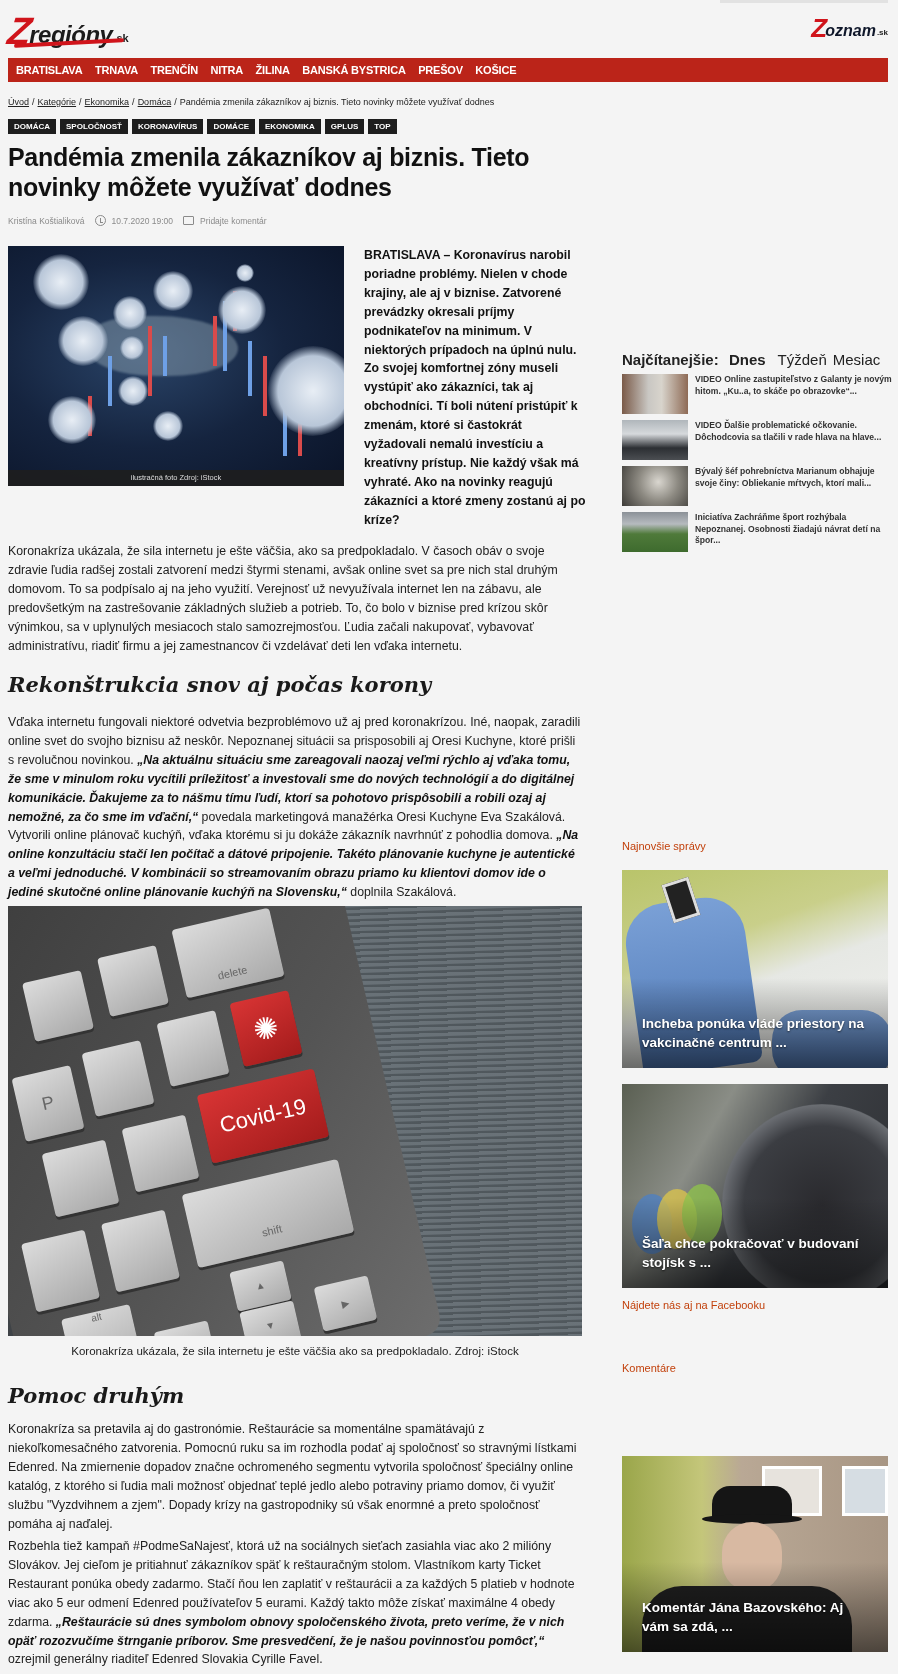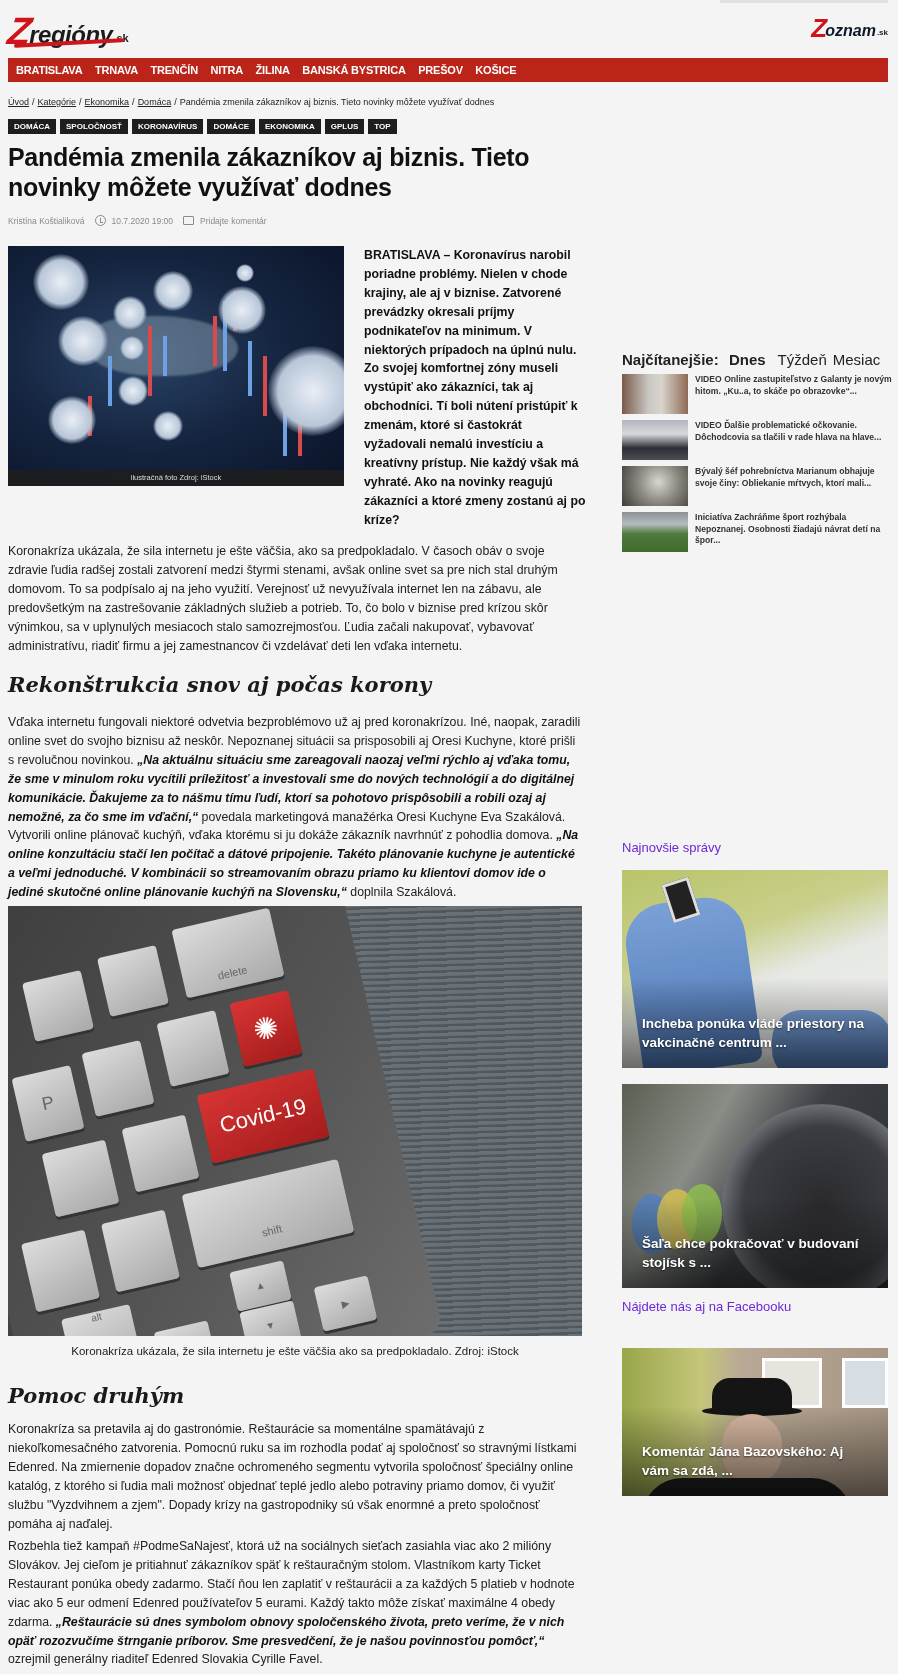--- a/index.html
+++ b/index.html
@@ -63,21 +63,21 @@
   
   .tabs { position: absolute; left: 622px; top: 351px; font-size: 15px; display: flex; }
   .tabs span { margin-right: 6px; color: #222; }
   .tabs .active { font-weight: 700; color: #111; }
 
   .most-read { position: absolute; left: 622px; top: 374px; width: 270px; }
   .mr-item { display: flex; height: 46px; margin-bottom: 0px; font-weight: bold; }
   .mr-thumb { width: 66px; height: 40px; flex: none; margin-right: 7px; }
   .mr-text { font-size: 8.6px; line-height: 11.5px; color: #333; }
 
-  .section-h { position: absolute; left: 622px; font-size: 13px; color: #6d28d9; }
+  .section-h { position: absolute; left: 622px; font-size: 11px; color: #c2410c; }
 
   .card { position: absolute; left: 622px; width: 266px; overflow: hidden; }
   .card .shade { position: absolute; left: 0; bottom: 0; width: 100%; height: 90px; background: linear-gradient(180deg, rgba(0,0,0,0) 0%, rgba(0,0,0,0.55) 100%); }
   .card .card-title { position: absolute; left: 20px; bottom: 16px; right: 14px; font-size: 13.5px; font-weight: 700; color: #fff; line-height: 19px; text-shadow: 0 1px 2px rgba(0,0,0,0.6); }
 </style>
 </head>
 <body>
 
 <div class="topbar-strip"></div>
 
@@ -236,21 +236,21 @@
   <div style="position:absolute;left:35px;top:105px;width:40px;height:60px;border-radius:50%;background:#d8c24e;opacity:.8"></div>
   <div style="position:absolute;left:60px;top:100px;width:40px;height:60px;border-radius:50%;background:#8fc14e;opacity:.8"></div>
   <div class="shade"></div>
   <div class="card-title">Šaľa chce pokračovať v budovaní stojísk s ...</div>
 </a>
 
 <a class="section-h" style="top:1299px">Nájdete nás aj na Facebooku</a>
 
 <div class="section-h" style="top:1362px">Komentáre</div>
 
-<a class="card" style="top:1348px;height:148px;background:linear-gradient(90deg,#9aa64a 0%,#c4c67a 30%,#b9a895 45%,#a89684 100%)">
+<a class="card" style="top:1456px;height:196px;background:linear-gradient(90deg,#9aa64a 0%,#c4c67a 30%,#b9a895 45%,#a89684 100%)">
   <div style="position:absolute;left:140px;top:10px;width:60px;height:50px;background:#e7e3dd;border:3px solid #fff"></div>
   <div style="position:absolute;left:220px;top:10px;width:46px;height:50px;background:#d6dde3;border:3px solid #fff"></div>
   <div style="position:absolute;left:90px;top:30px;width:80px;height:36px;background:#151515;border-radius:18px 18px 4px 4px"></div>
   <div style="position:absolute;left:80px;top:58px;width:100px;height:10px;background:#151515;border-radius:50%"></div>
   <div style="position:absolute;left:100px;top:66px;width:60px;height:70px;background:#d8b9a2;border-radius:30px"></div>
   <div style="position:absolute;left:20px;top:130px;width:210px;height:80px;background:#1f1f1f;border-radius:40px 40px 0 0"></div>
   <div class="shade"></div>
   <div class="card-title">Komentár Jána Bazovského: Aj vám sa zdá, ...</div>
 </a>
 

